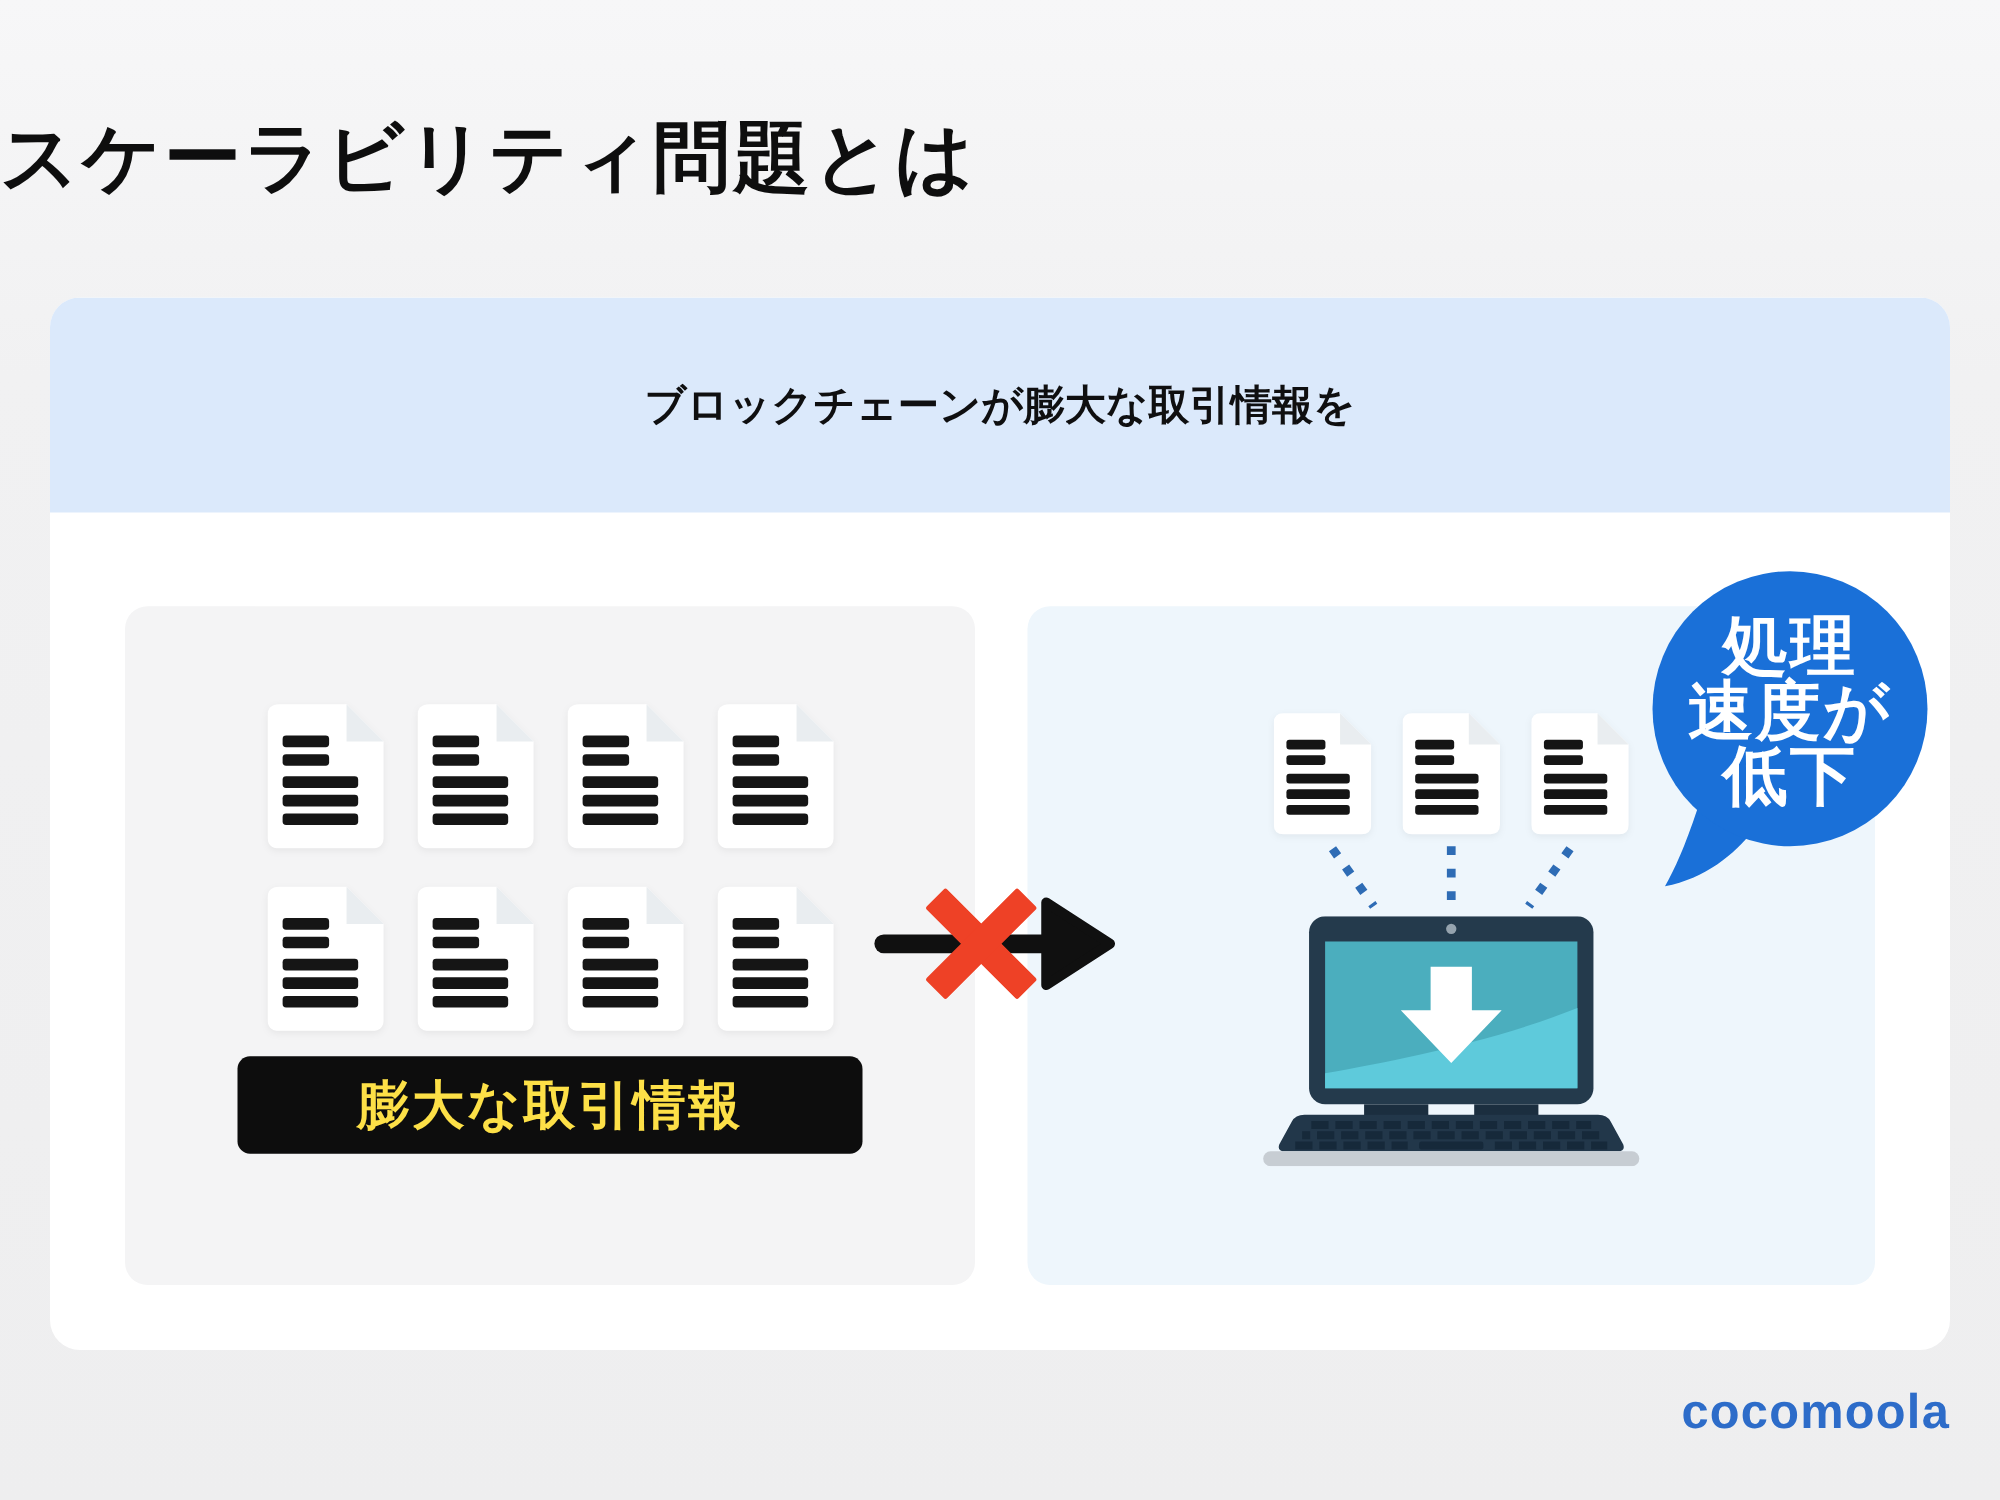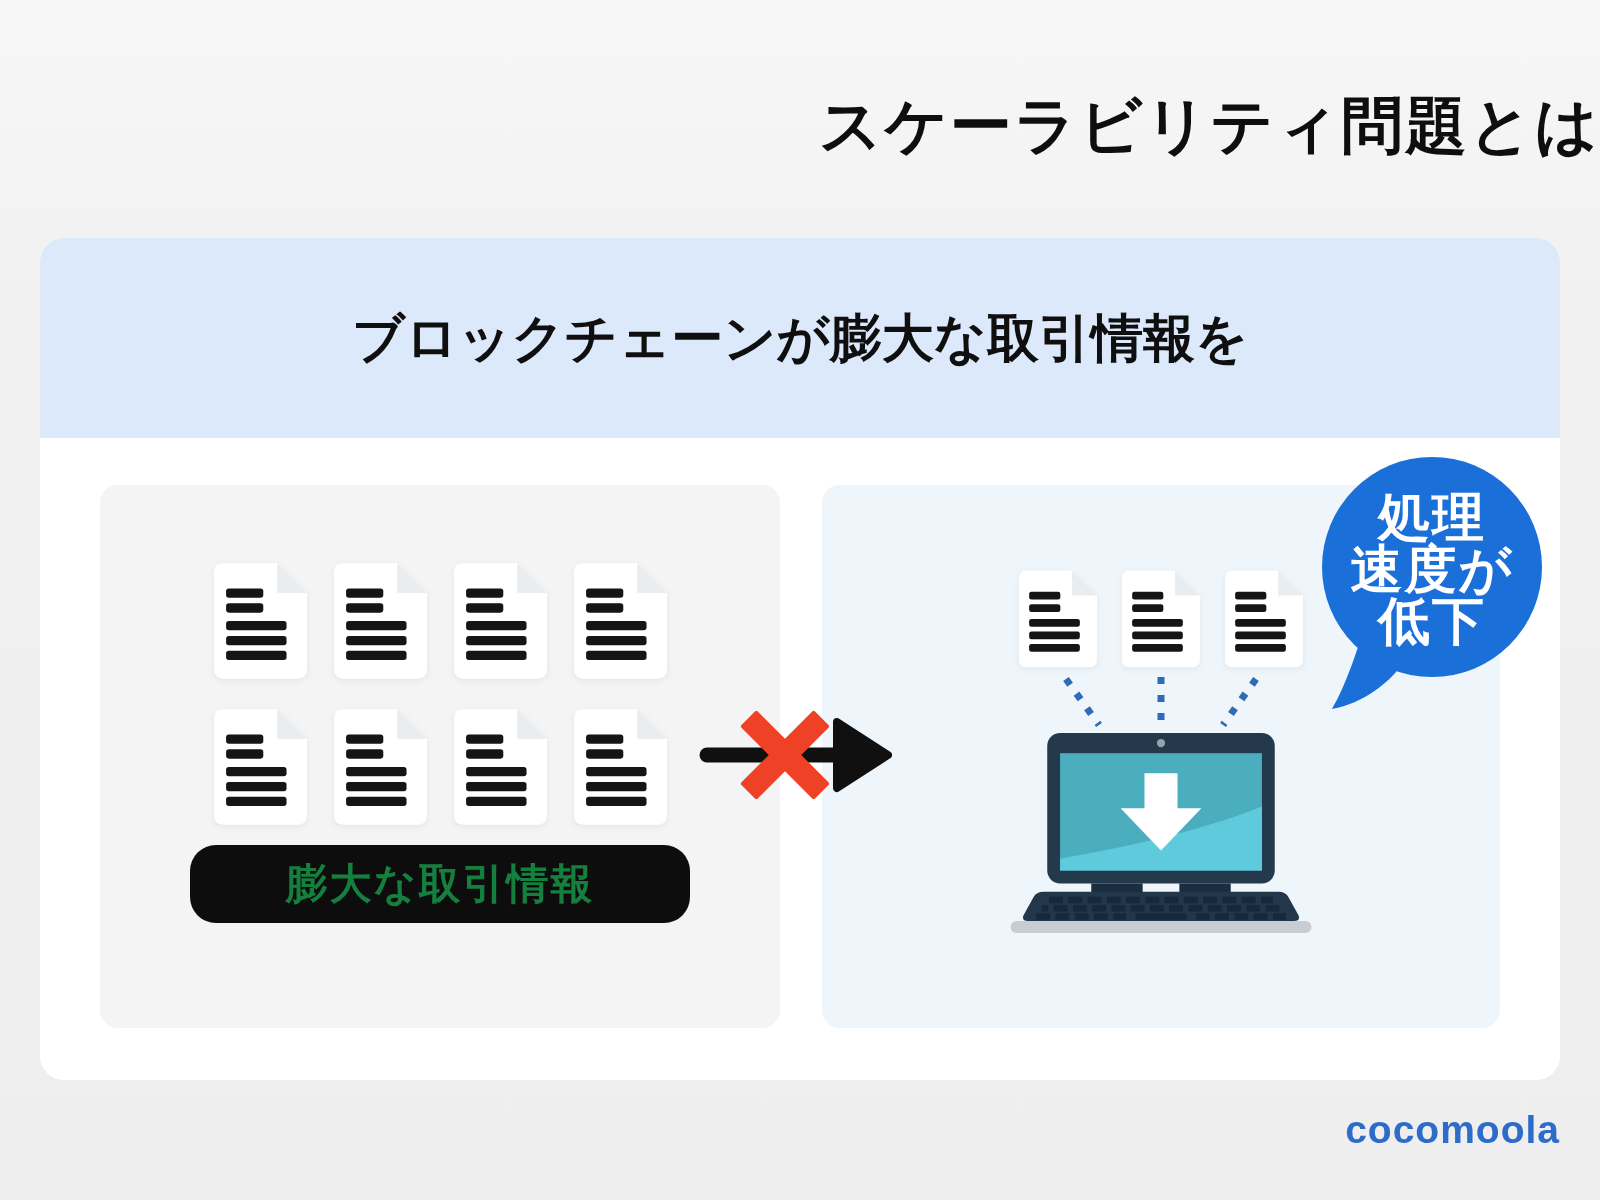--- a/index.html
+++ b/index.html
@@ -9,48 +9,48 @@
     font-family: "Liberation Sans", "DejaVu Sans", sans-serif;
     background: linear-gradient(180deg, #f7f7f8 0%, #f1f1f2 25%, #eeeeef 100%);
     overflow: hidden;
     color: #111;
   }
 
   
   .page-title {
     position: absolute;
     top: 84px; left: 0; right: 0;
-    text-align: right;
+    text-align: left;
     font-size: 62px;
     font-weight: 900;
     letter-spacing: 2px;
     color: #0e0e0e;
   }
 
   
   .card {
     position: absolute;
     left: 40px; top: 238px;
     width: 1520px; height: 842px;
     background: #ffffff;
     border-radius: 24px;
     overflow: hidden;
   }
 
   .banner {
     position: absolute;
     left: 0; top: 0; right: 0;
-    height: 200px;
+    height: 172px;
     background: var(--banner-bg, #dbe9fb);
     display: flex;
     flex-direction: column;
     justify-content: center;
     align-items: center;
     gap: 6px;
-    font-size: 52px;
+    font-size: 33px;
     font-weight: 800;
     line-height: 58px;
     color: #0f0f10;
   }
   .banner .highlight { color: var(--highlight-blue, #2b7cd9); }
 
   
   .panel {
     position: absolute;
     top: 247px;
@@ -85,22 +85,22 @@
     gap: 25px;
   }
   .doc { width: 93px; height: 116px; }
   .doc svg { width: 100%; height: 100%; display: block; filter: drop-shadow(0 2px 3px rgba(0,0,0,0.06)); }
   .doc-sm { width: 78px; height: 100px; }
 
   .pill-label {
     margin-top: 20px;
     width: 500px; height: 78px;
     background: #0d0d0d;
-    border-radius: 26px;
-    color: #15803d;
+    border-radius: 10px;
+    color: #fde047;
     font-size: 42px;
     font-weight: 800;
     display: flex;
     align-items: center;
     justify-content: center;
     letter-spacing: 2px;
   }
 
   .dotted-links { margin-top: 6px; width: 300px; height: 56px; }
 

